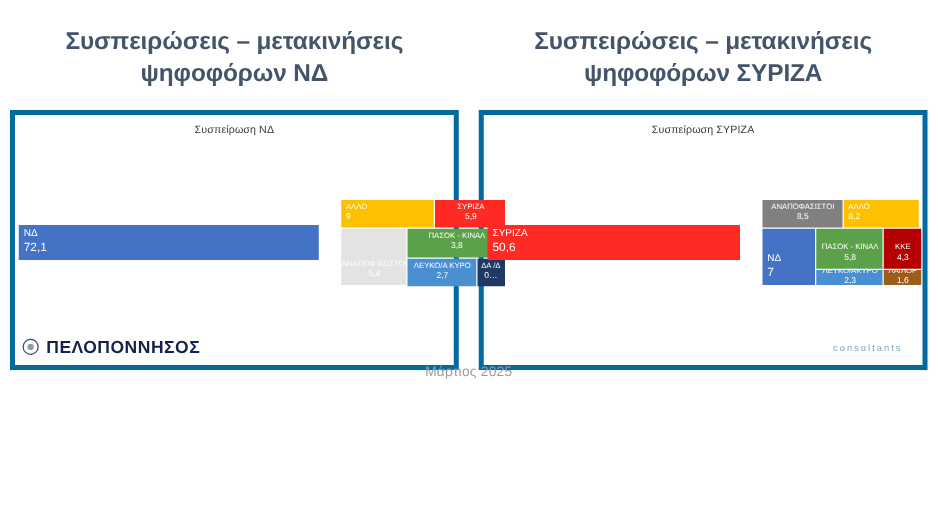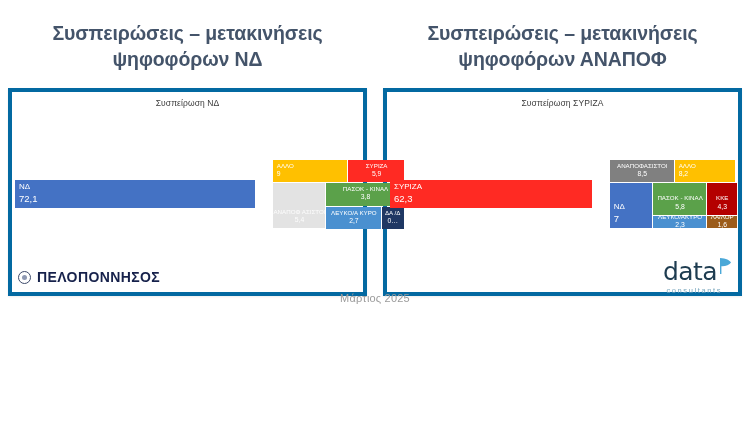--- a/index.html
+++ b/index.html
@@ -124,21 +124,21 @@
 </head>
 <body>
 
 <div class="page">
 
   <div class="titles">
     <div class="title-col">
       <div class="title-text">Συσπειρώσεις – μετακινήσεις ψηφοφόρων ΝΔ</div>
     </div>
     <div class="title-col">
-      <div class="title-text">Συσπειρώσεις – μετακινήσεις ψηφοφόρων ΑΝΑΠΟΦ</div>
+      <div class="title-text">Συσπειρώσεις – μετακινήσεις ψηφοφόρων ΣΥΡΙΖΑ</div>
     </div>
   </div>
 
   <div class="charts">
 
     <div class="chart-wrap">
       <div class="chart-card">
         <div class="chart-title">Συσπείρωση ΝΔ</div>
         <div class="treemap">
 
@@ -188,21 +188,21 @@
       </div>
     </div>
 
     <div class="chart-wrap">
       <div class="chart-card">
         <div class="chart-title">Συσπείρωση ΣΥΡΙΖΑ</div>
         <div class="treemap">
 
           <div class="cell big" style="flex:0 0 58.5%; background:#ff2a23;">
             <div class="lbl">ΣΥΡΙΖΑ</div>
-            <div class="val">62,3</div>
+            <div class="val">50,6</div>
           </div>
 
           <div class="tm-col" style="flex:1 1 auto;">
 
             <div class="tm-row" style="flex:0 0 45%;">
               <div class="cell center-text" style="flex:0 0 51%; background:#808080;">
                 <div class="lbl">ΑΝΑΠΟΦΑΣΙΣΤΟΙ</div>
                 <div class="val">8,5</div>
               </div>
               <div class="cell" style="flex:1 1 auto; background:#ffc000;">
@@ -252,26 +252,18 @@
     <div class="brand-left">
       <span class="mark">
           <i></i>
         </span>
       <span class="word">ΠΕΛΟΠΟΝΝΗΣΟΣ</span>
     </div>
 
     <div class="date-center">Μάρτιος 2025</div>
 
     <div class="brand-right">
-      <div class="dc-top">
-        <span class="dc-word">data</span>
-        <span class="dc-flag">
-          <svg width="14" height="18" viewBox="0 0 14 18" aria-hidden="true">
-            <path d="M2 1 C8 1.5 12 3.2 13 5.6 C11.6 8.2 7.4 9.4 3.4 9.2 L3.4 17 L2 17 Z" fill="#4aa8d8"></path>
-          </svg>
-        </span>
-      </div>
       <div class="dc-sub">consultants</div>
     </div>
 
   </div>
 
 </div>
 
 </body></html>

